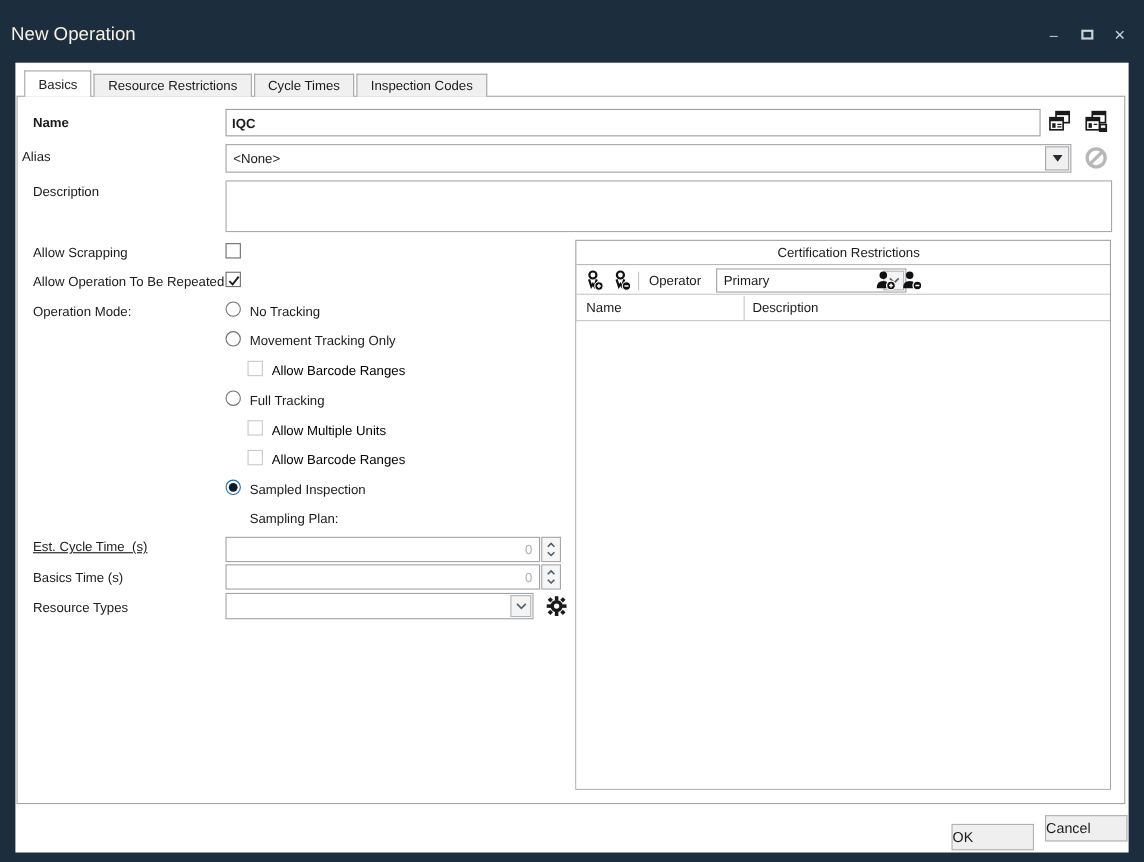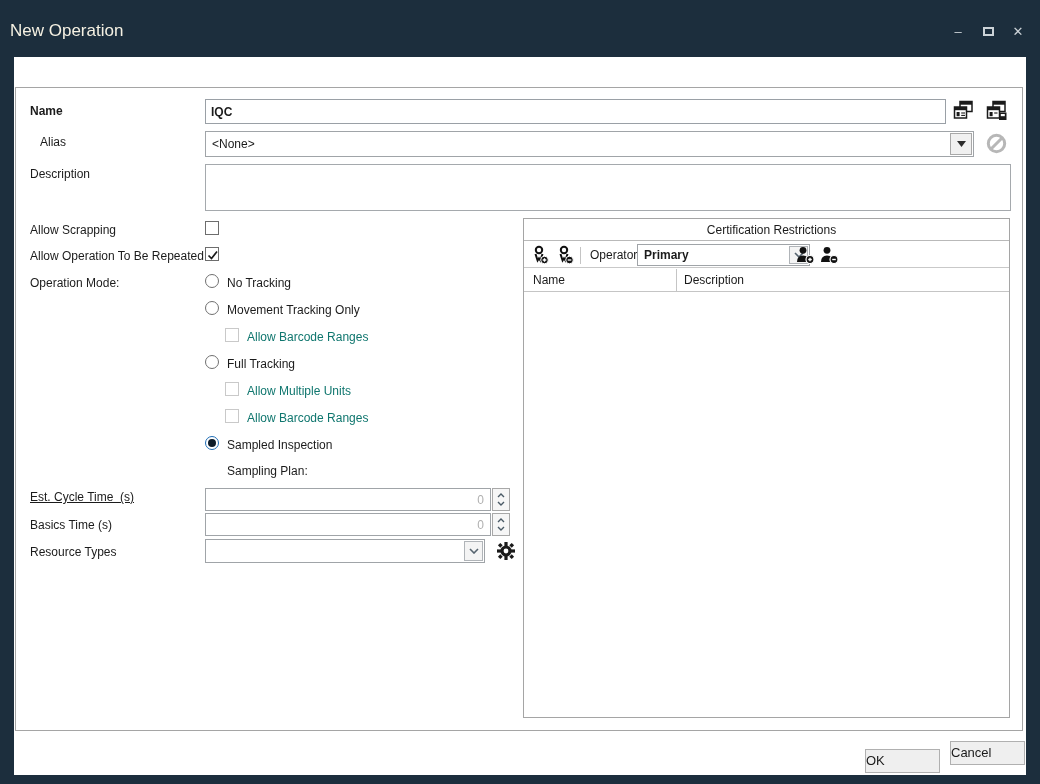--- a/index.html
+++ b/index.html
@@ -13,21 +13,21 @@
   .maxbox { display:inline-block; width:11px; height:9px; border:2px solid #ccd3d8; }
   .content { position:absolute; left:14px; top:57px; width:1012px; height:718px; background:#ffffff; }
   .tabs { position:absolute; left:8px; top:7px; display:flex; align-items:flex-end; z-index:3; }
   .tab { font-size:12px; color:#1b1b1b; padding:0 12px; height:21px; line-height:21px;
          background:#f0f0f0; border:1px solid #a5a5a5; border-bottom:none; margin-right:2px; white-space:pre; }
   .tab.active { background:#ffffff; height:24px; line-height:24px; position:relative; z-index:4; }
   .page { position:absolute; left:1px; top:30px; width:1008px; height:644px; border:1px solid #a5a5a5; background:#fff; z-index:2; }
   .abs { position:absolute; }
   .lbl { position:absolute; font-size:12px; color:#1b1b1b; white-space:pre; line-height:15px; }
   .lbl.bold { font-weight:bold; }
-  .lbl.dis { color:#0f766e; }
+  .lbl.dis { color:#000000; }
   .tbox { position:absolute; border:1px solid #9aa0a6; background:#fff; font-family:"Liberation Sans",sans-serif;
           font-size:12px; color:#1b1b1b; padding:0 5px; outline:none; }
   .tbox.bold { font-weight:bold; }
   .tarea { position:absolute; border:1px solid #a5a9ad; background:#fff; resize:none; outline:none;
            font-family:"Liberation Sans",sans-serif; font-size:12px; padding:3px 5px; }
   .combo { position:absolute; border:1px solid #a0a4a8; background:#fff; font-size:12px; color:#1b1b1b; }
   .combo .val { position:absolute; left:6px; top:50%; transform:translateY(-50%); white-space:pre; }
   .dropbtn { position:absolute; right:1px; top:1px; bottom:1px; width:22px; background:#f0f0f0;
              border:1px solid #a8a8a8; display:flex; align-items:center; justify-content:center; }
   .chevbtn { position:absolute; right:1px; top:1px; bottom:1px; width:19px; background:#f4f4f4;
@@ -63,20 +63,26 @@
     <span class="title">New Operation</span>
     <div class="winctrls">
       <span class="wc">–</span>
       <span class="wc"><span class="maxbox"></span></span>
       <span class="wc">✕</span>
     </div>
   </div>
 
   <div class="content">
 
+    <div class="tabs">
+      <div class="tab active">Basics</div>
+      <div class="tab">Resource Restrictions</div>
+      <div class="tab">Cycle Times</div>
+      <div class="tab">Inspection Codes</div>
+    </div>
 
     <div class="page">
 
       <span class="lbl bold" style="left:14px; top:16px;">Name</span>
       <input class="tbox bold" style="left: 189px; top: 11px; width: 741px; height: 25px;" value="IQC">
       <span class="iconbtn" style="left:937px; top:12px;">
         <svg width="21" height="21" viewBox="0 0 21 21">
           <rect x="7" y="1.5" width="12" height="10" fill="#fff" stroke="#1a1a1a" stroke-width="1.5"></rect>
           <rect x="7" y="1.5" width="12" height="3.2" fill="#1a1a1a"></rect>
           <rect x="1.5" y="7" width="12" height="11" fill="#fff" stroke="#1a1a1a" stroke-width="1.5"></rect>
@@ -92,21 +98,21 @@
           <rect x="7" y="1.5" width="12" height="3.2" fill="#1a1a1a"></rect>
           <rect x="1.5" y="7" width="12" height="11" fill="#fff" stroke="#1a1a1a" stroke-width="1.5"></rect>
           <rect x="1.5" y="7" width="12" height="3.2" fill="#1a1a1a"></rect>
           <rect x="3.6" y="12" width="3" height="4.2" fill="#1a1a1a"></rect>
           <line x1="8.2" y1="13" x2="11.5" y2="13" stroke="#1a1a1a" stroke-width="1.1"></line>
           <rect x="13" y="12.5" width="7.5" height="7.5" fill="#1a1a1a"></rect>
           <rect x="14.8" y="14" width="4" height="2.2" fill="#fff"></rect>
         </svg>
       </span>
 
-      <span class="lbl" style="left:24px; top:47px;text-align:right;">Alias</span>
+      <span class="lbl" style="left:4px; top:47px;text-align:right;">Alias</span>
       <div class="combo" style="left:189px; top:43px; width:769px; height:26px;">
         <span class="val">&lt;None&gt;</span>
         <span class="dropbtn">
           <svg width="9" height="6" viewBox="0 0 9 6">
             <polygon points="0,0 9,0 4.5,6" fill="#2b2b2b"></polygon>
           </svg>
         </span>
       </div>
       <span class="iconbtn" style="left:970px; top:45px;">
         <svg width="21" height="21" viewBox="0 0 21 21">
@@ -220,21 +226,21 @@
           <span class="iconbtn" style="left:31px; top:3px;">
             <svg width="19" height="20" viewBox="0 0 19 20">
               <circle cx="8" cy="5" r="3.2" fill="none" stroke="#111" stroke-width="2"></circle>
               <path d="M4.5 9 L6.6 15.5 L8 13.3 L9.4 15.5 L11.5 9" fill="none" stroke="#111" stroke-width="2"></path>
               <circle cx="13.5" cy="15" r="3.8" fill="#111" stroke="#fff" stroke-width="1"></circle>
               <path d="M11.7 15 H15.3" stroke="#fff" stroke-width="1.3"></path>
             </svg>
           </span>
           <span class="vsep" style="left:56px; top:5px;"></span>
           <span class="lbl" style="left:66px; top:6px;">Operator</span>
-          <div class="combo" style="left:113px; top:2px; width:173px; height:22px;font-weight:bold;">
+          <div class="combo" style="left:127px; top:2px; width:173px; height:22px;">
             <span class="val">Primary</span>
             <span class="chevbtn">
               <svg width="10" height="6" viewBox="0 0 10 6">
                 <polyline points="1,1 5,5 9,1" fill="none" stroke="#56646f" stroke-width="1.6"></polyline>
               </svg>
             </span>
           </div>
           <span class="iconbtn" style="left:270px; top:4px;">
             <svg width="20" height="18" viewBox="0 0 20 18">
               <circle cx="8" cy="4.3" r="3.4" fill="#111"></circle>

